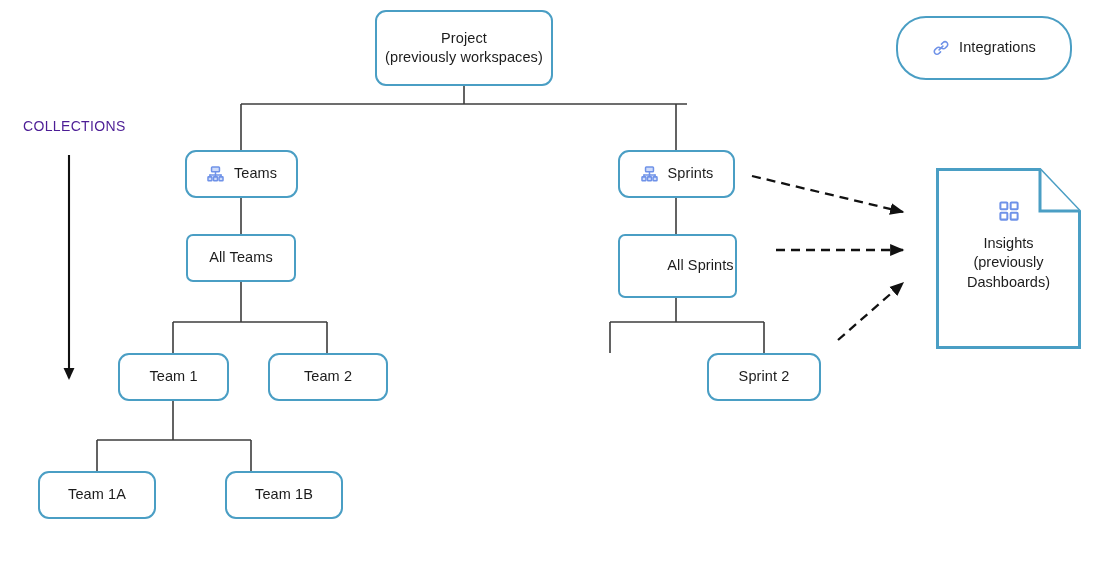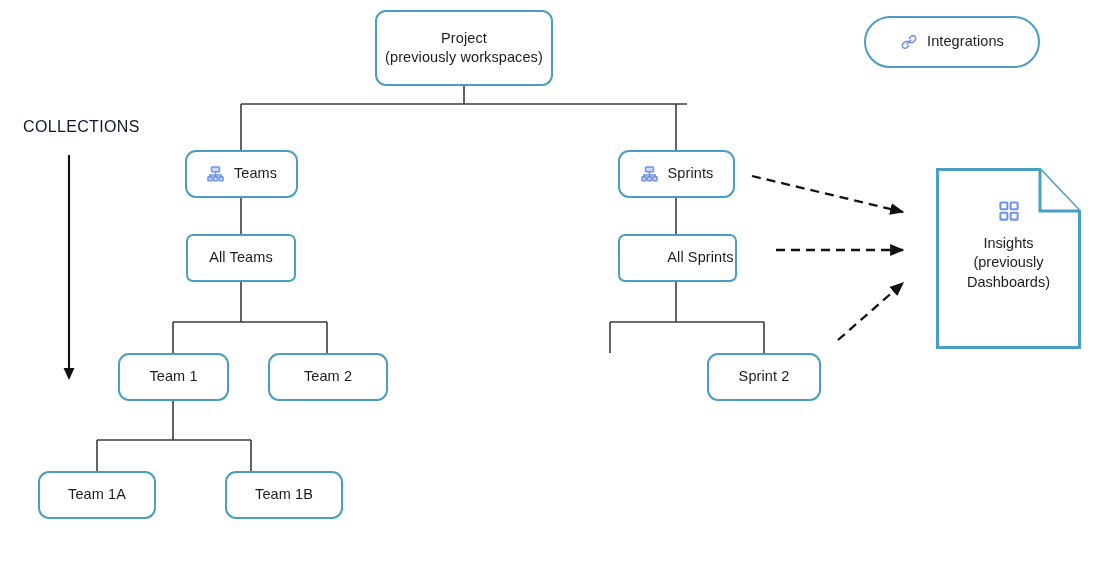--- a/index.html
+++ b/index.html
@@ -56,23 +56,23 @@
     align-items: center;
     justify-content: center;
     flex: 0 0 auto;
   }
 
   
   #collections-label {
     position: absolute;
     left: 23px;
     top: 118px;
-    font-size: 16px;
+    font-size: 14px;
     letter-spacing: 0.35px;
-    color: #0f172a;
+    color: #4c1d95;
     white-space: nowrap;
     z-index: 3;
   }
 
   
   #insights-node {
     position: absolute;
     left: 936px;
     top: 168px;
     width: 145px;
@@ -159,21 +159,21 @@
     </g>
   </svg>
 
   <div id="collections-label">COLLECTIONS</div>
 
   <div class="node round-lg" style="left:375px; top:10px; width:178px; height:76px;">
     <span class="label">Project
 (previously workspaces)</span>
   </div>
 
-  <div class="node pill with-icon" style="left:864px; top:16px; width:176px; height:52px;text-align:right;">
+  <div class="node pill with-icon" style="left:896px; top:16px; width:176px; height:64px;text-align:right;">
     <span class="icon">
       <svg width="18" height="18" viewBox="0 0 24 24" fill="none" stroke="#6f92e8" stroke-width="2.1" stroke-linecap="round">
         <path d="M9.5 14.5 L14.5 9.5"></path>
         <path d="M12.6 6.9 L14.8 4.7a3.6 3.6 0 0 1 5.1 5.1l-2.2 2.2a3.6 3.6 0 0 1-5.1 0"></path>
         <path d="M11.4 17.1 L9.2 19.3a3.6 3.6 0 0 1-5.1-5.1l2.2-2.2a3.6 3.6 0 0 1 5.1 0"></path>
       </svg>
     </span>
     <span class="label">Integrations</span>
   </div>
 
@@ -208,21 +208,21 @@
         <path d="M12 12.5 L12 15" stroke-linecap="round"></path>
         <path d="M19 12.5 L19 15" stroke-linecap="round"></path>
         <rect x="2.5" y="15" width="5" height="5" rx="0.8" fill="#cfdcfa"></rect>
         <rect x="9.5" y="15" width="5" height="5" rx="0.8" fill="#cfdcfa"></rect>
         <rect x="16.5" y="15" width="5" height="5" rx="0.8" fill="#cfdcfa"></rect>
       </svg>
     </span>
     <span class="label">Sprints</span>
   </div>
 
-  <div class="node round-sm" style="left:618px; top:234px; width:119px; height:48px;padding-left:46px;">
+  <div class="node round-sm" style="left:618px; top:234px; width:119px; height:64px;padding-left:46px;">
     <span class="label">All Sprints</span>
   </div>
 
   <div class="node round-lg" style="left:118px; top:353px; width:111px; height:48px;">
     <span class="label">Team 1</span>
   </div>
 
   <div class="node round-lg" style="left:268px; top:353px; width:120px; height:48px;">
     <span class="label">Team 2</span>
   </div>

